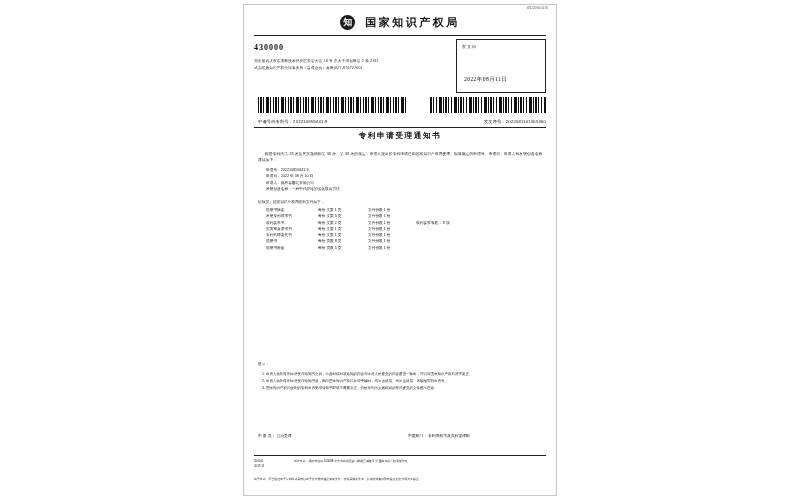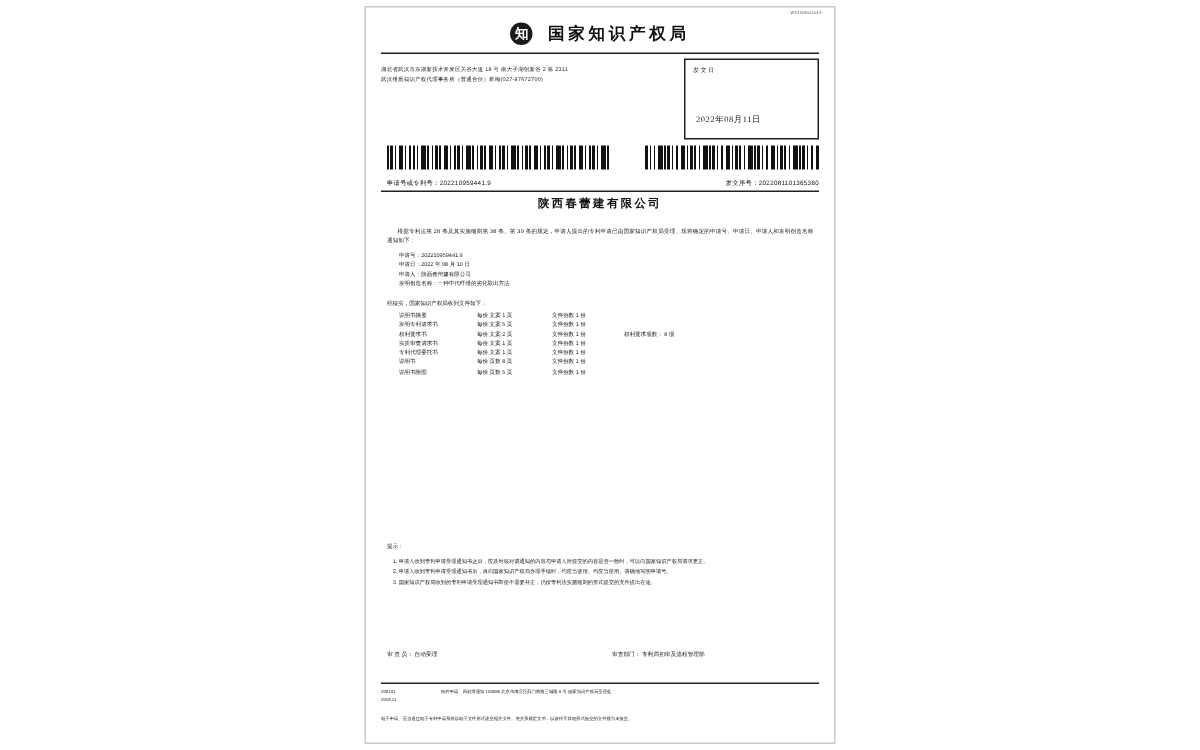--- a/index.html
+++ b/index.html
@@ -285,20 +285,21 @@
     <div class="doc-top-code">W2220900101S</div>
 
     <div class="doc-header">
       <div class="emblem">知</div>
       <div class="doc-title">国家知识产权局</div>
     </div>
 
     <div class="rule thick" style="top:30px"></div>
 
     <div class="addr-box">
+      <div class="zip">430000</div>
       <div class="addr-line">湖北省武汉市东湖新技术开发区关谷大道 18 号 南大子湖创新谷 2 栋 2311</div>
       <div class="addr-line">武汉维盾知识产权代理事务所（普通合伙）蒋梅(027-87672700)</div>
     </div>
 
     <div class="issue-box">
       <div class="issue-label">发文日</div>
       <div class="issue-date">2022年08月11日</div>
     </div>
 
     <div class="barcode"></div>
@@ -308,21 +309,21 @@
       <div>
         <span>申请号或专利号：</span><span>202210959441.9</span>
       </div>
       <div>
         <span>发文序号：</span><span>2022081101365360</span>
       </div>
     </div>
 
     <div class="rule" style="top:122px"></div>
 
-    <div class="sect-title">陕西春蕾建有限公司</div>
+    <div class="sect-title">专利申请受理通知书</div>
 
     <div class="body-text para" style="top:146px">根据专利法第 28 条及其实施细则第 38 条、第 39 条的规定，申请人提出的专利申请已由国家知识产权局受理。现将确定的申请号、申请日、申请人和发明创造名称通知如下：</div>
 
     <div class="kv-list" style="top:162px">
       <div>申请号：202210959441.9</div>
       <div>申请日：2022 年 08 月 10 日</div>
       <div>申请人：陕西春蕾建有限公司</div>
       <div>发明创造名称：一种中代纤维的劣化取出方法</div>
     </div>
 

